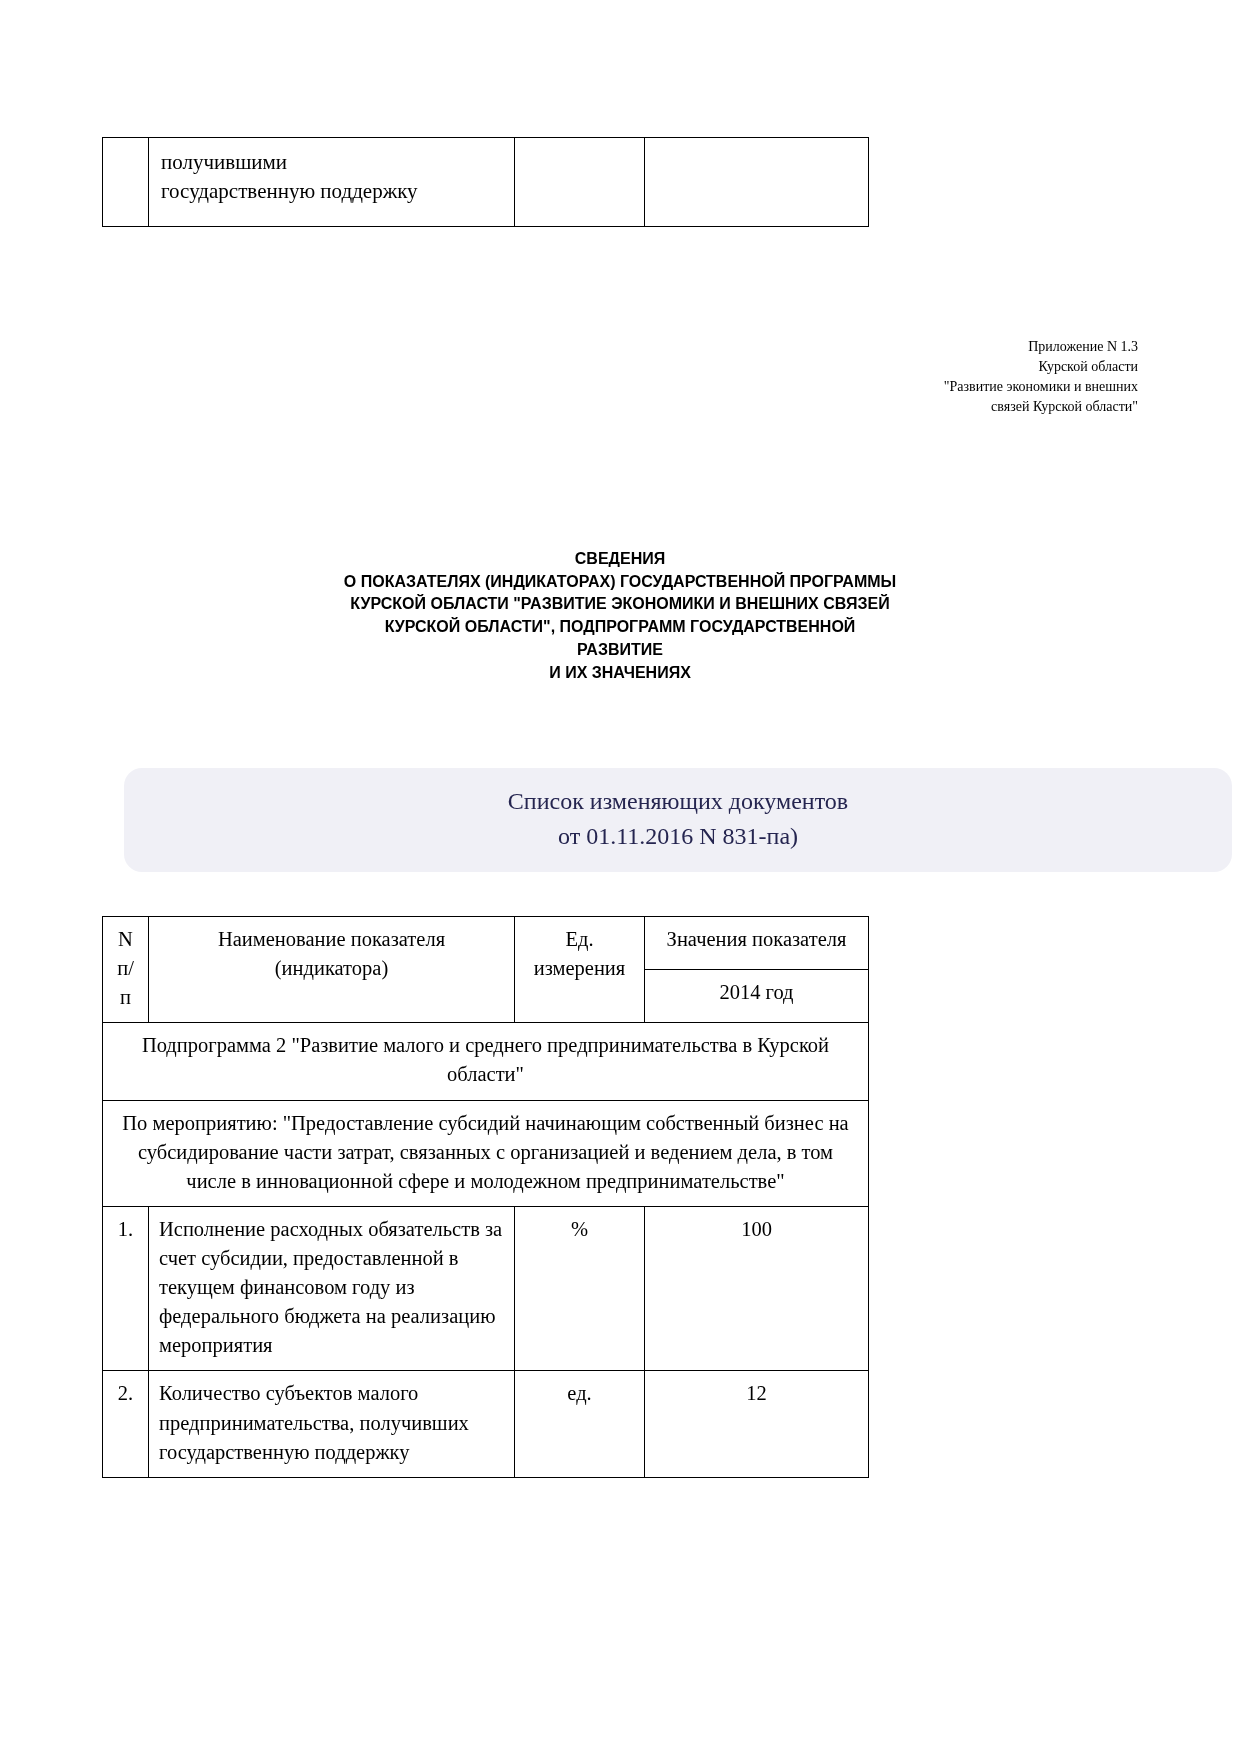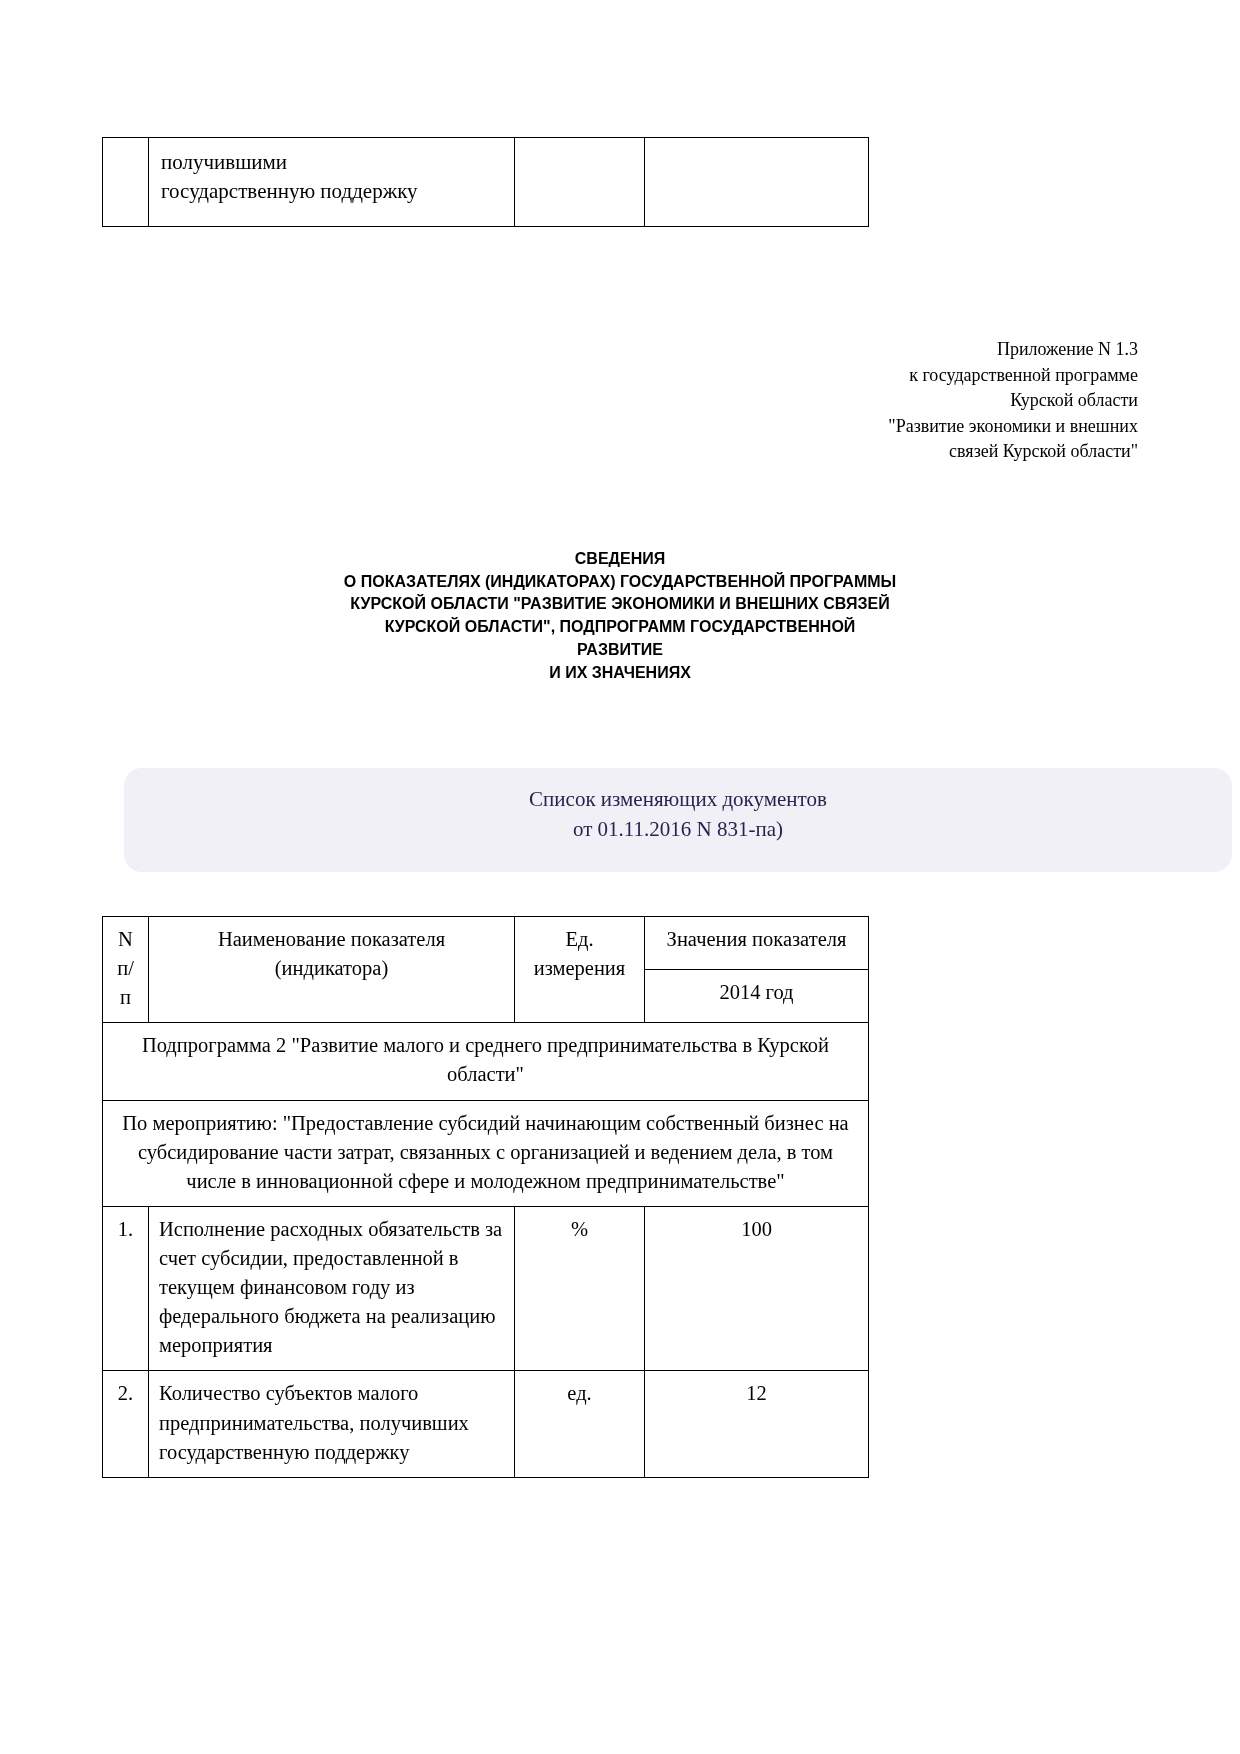--- a/index.html
+++ b/index.html
@@ -49,21 +49,21 @@
   .col-c { width: 130px; }
   .col-d { width: 224px; }
 
   
   .appendix-block {
     position: absolute;
     right: 102px;
     top: 337px;
     width: 560px;
     text-align: right;
-    font-size: 18px;
+    font-size: 14px;
     line-height: 1.42;
   }
   .appendix-block div { white-space: nowrap; }
 
   
   .doc-title {
     position: absolute;
     left: 120px;
     top: 548px;
     width: 1000px;
@@ -78,21 +78,21 @@
   
   .changes-box {
     position: absolute;
     left: 124px;
     top: 768px;
     width: 1108px;
     min-height: 104px;
     background: #f0f0f6;
     color: #252550;
     text-align: center;
-    font-size: 21px;
+    font-size: 24px;
     line-height: 1.45;
     padding: 16px 0 16px 0;
     box-sizing: border-box;
     border-radius: 18px;
   }
 
   
   .main-table-wrap {
     position: absolute;
     left: 102px;
@@ -130,21 +130,20 @@
 государственную поддержку</td>
           <td class="center"></td>
           <td class="center"></td>
         </tr>
       </tbody>
     </table>
   </div>
 
   <div class="appendix-block">
     <div>Приложение N 1.3</div>
-    <div>к государственной программе</div>
     <div>Курской области</div>
     <div>"Развитие экономики и внешних</div>
     <div>связей Курской области"</div>
   </div>
 
   <div class="doc-title">
     <span class="ln">СВЕДЕНИЯ</span>
     <span class="ln">О ПОКАЗАТЕЛЯХ (ИНДИКАТОРАХ) ГОСУДАРСТВЕННОЙ ПРОГРАММЫ</span>
     <span class="ln">КУРСКОЙ ОБЛАСТИ "РАЗВИТИЕ ЭКОНОМИКИ И ВНЕШНИХ СВЯЗЕЙ</span>
     <span class="ln">КУРСКОЙ ОБЛАСТИ", ПОДПРОГРАММ ГОСУДАРСТВЕННОЙ</span>

